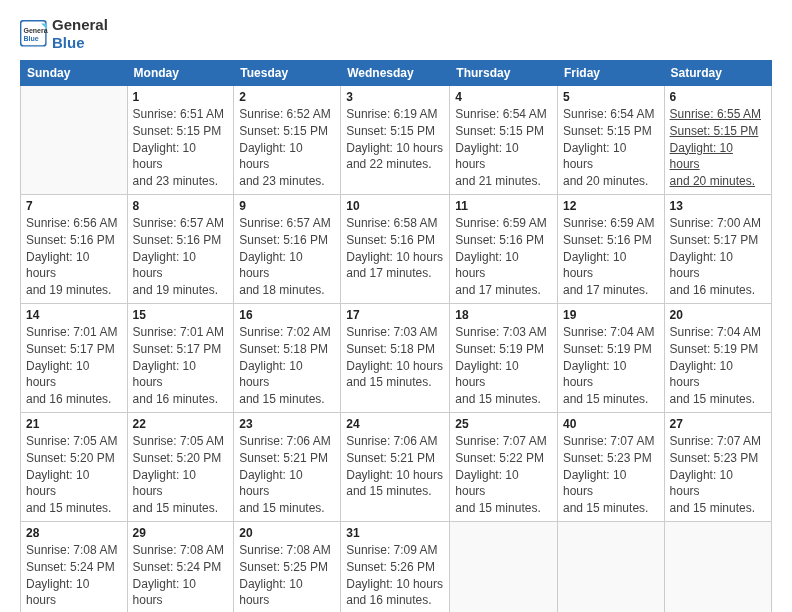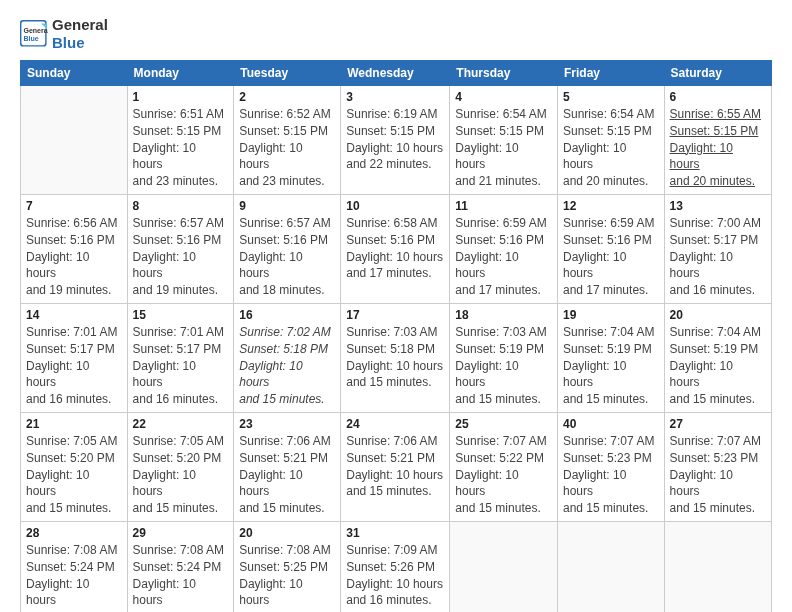--- a/index.html
+++ b/index.html
@@ -232,21 +232,21 @@
           </td>
           <td>
             <span class="day-number">15</span>
             <div class="day-info" style="white-space: pre-line;">Sunrise: 7:01 AM
 Sunset: 5:17 PM
 Daylight: 10 hours
 and 16 minutes.</div>
           </td>
           <td>
             <span class="day-number">16</span>
-            <div class="day-info" style="white-space: pre-line; font-style: italic;">Sunrise: 7:02 AM
+            <div class="day-info" style="white-space: pre-line;">Sunrise: 7:02 AM
 Sunset: 5:18 PM
 Daylight: 10 hours
 and 15 minutes.</div>
           </td>
           <td>
             <span class="day-number">17</span>
             <div class="day-info" style="white-space: pre-line;">Sunrise: 7:03 AM
 Sunset: 5:18 PM
 Daylight: 10 hours
 and 15 minutes.</div>

